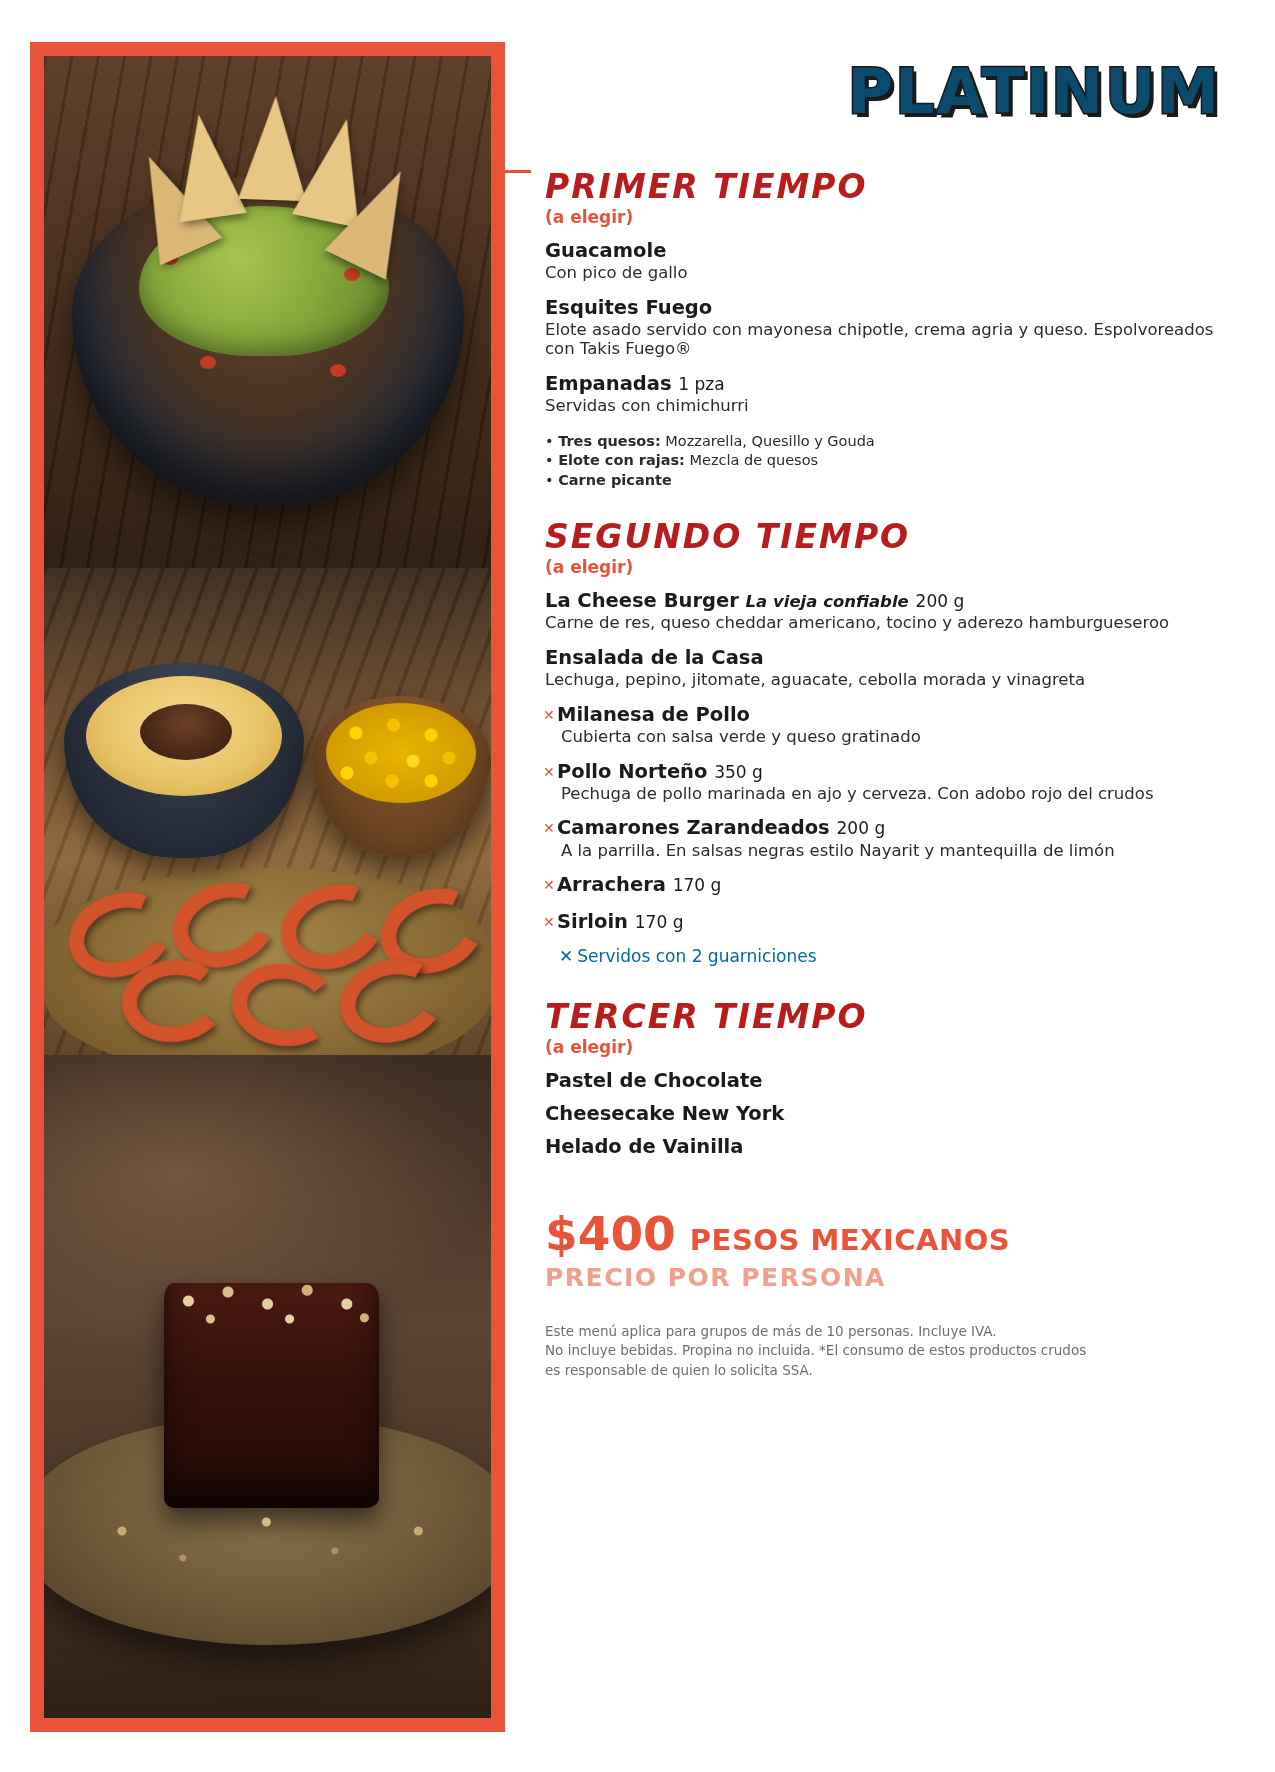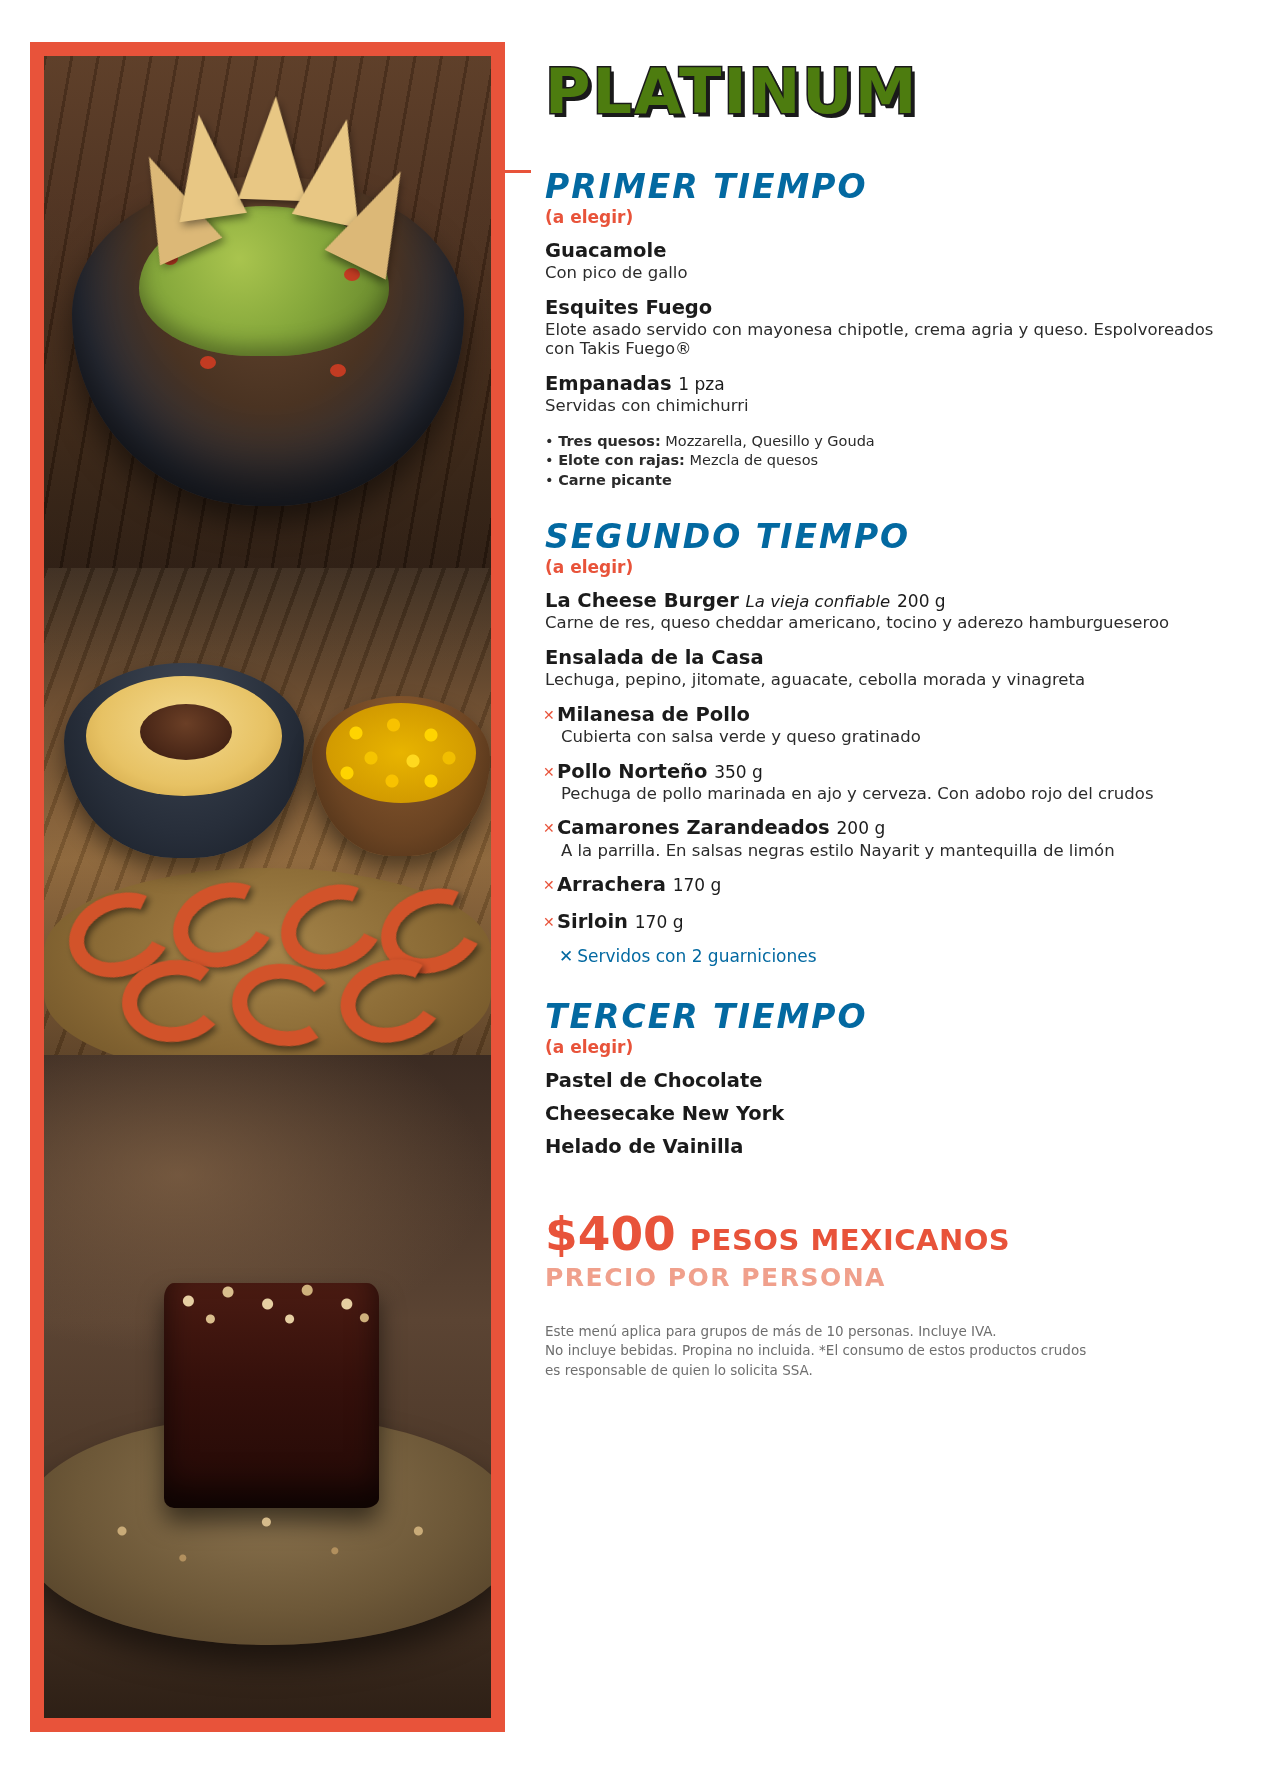--- a/index.html
+++ b/index.html
@@ -211,31 +211,31 @@
     height: 1772px;
     padding: 0;
     box-sizing: border-box;
   }
 
   .brand {
     font-family: "DejaVu Sans", sans-serif;
     font-weight: 900;
     font-size: 62px;
     letter-spacing: 2px;
-    color: #4d7c0f;
-    text-align: left;
+    color: #0c4a6e;
+    text-align: right;
     margin: 55px 0 0 0;
     padding-right: 24px;
     -webkit-text-stroke: 3px #1a1a1a;
     paint-order: stroke fill;
     text-shadow: 4px 4px 0 #1a1a1a;
   }
 
   .section-head {
-    color: #0369a1;
+    color: #b91c1c;
     font-weight: 900;
     font-size: 33px;
     letter-spacing: 2px;
     margin: 0;
     font-style: italic;
     line-height: 1.05;
   }
   .section-sub {
     color: #e8533a;
     font-weight: 700;
@@ -252,21 +252,21 @@
 
   .item { margin: 0 0 13px 0; }
   .item-title {
     font-size: 19.5px;
     font-weight: 700;
     color: #1b1b1b;
     margin: 0;
     line-height: 1.2;
   }
   .item-title .wt { font-weight: 400; font-size: 17px; }
-  .item-title .ital { font-weight: 400; font-style: italic; font-size: 16.5px; }
+  .item-title .ital { font-weight: 700; font-style: italic; font-size: 16.5px; }
   .item-desc {
     font-size: 16.5px;
     color: #2b2b2b;
     margin: 1px 0 0 0;
     line-height: 1.18;
   }
   .sub-list {
     margin: 16px 0 0 0;
     padding: 0;
     list-style: none;

